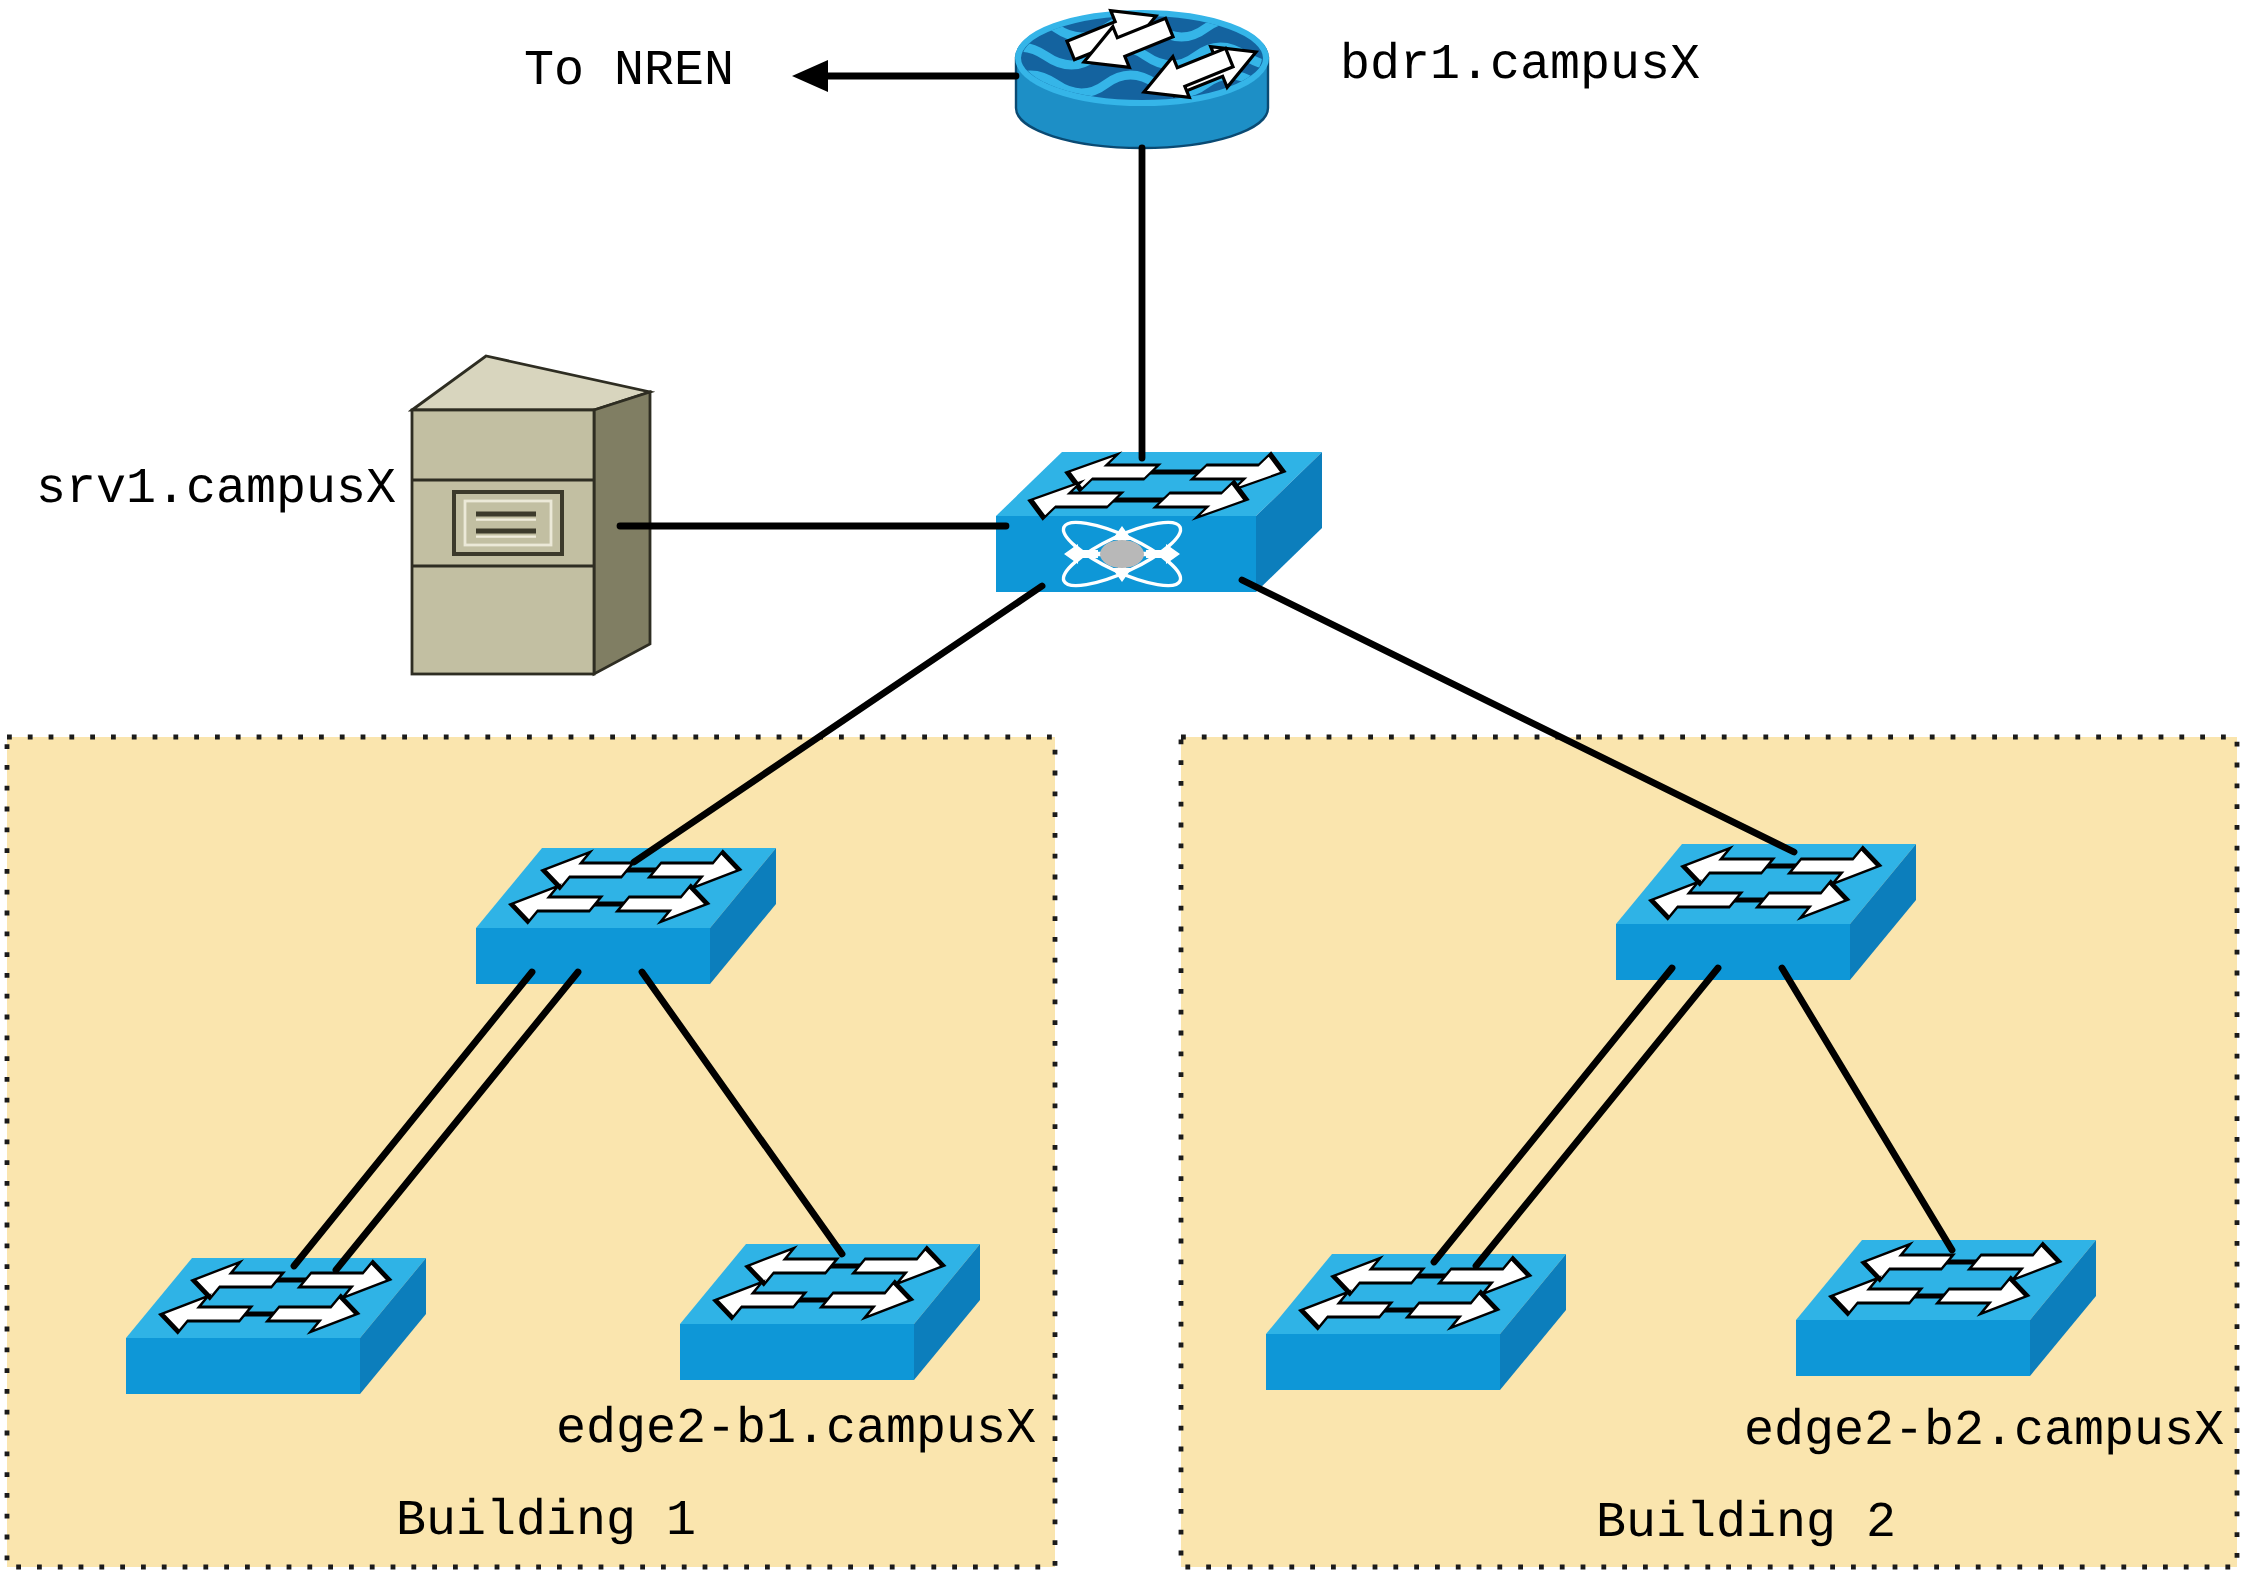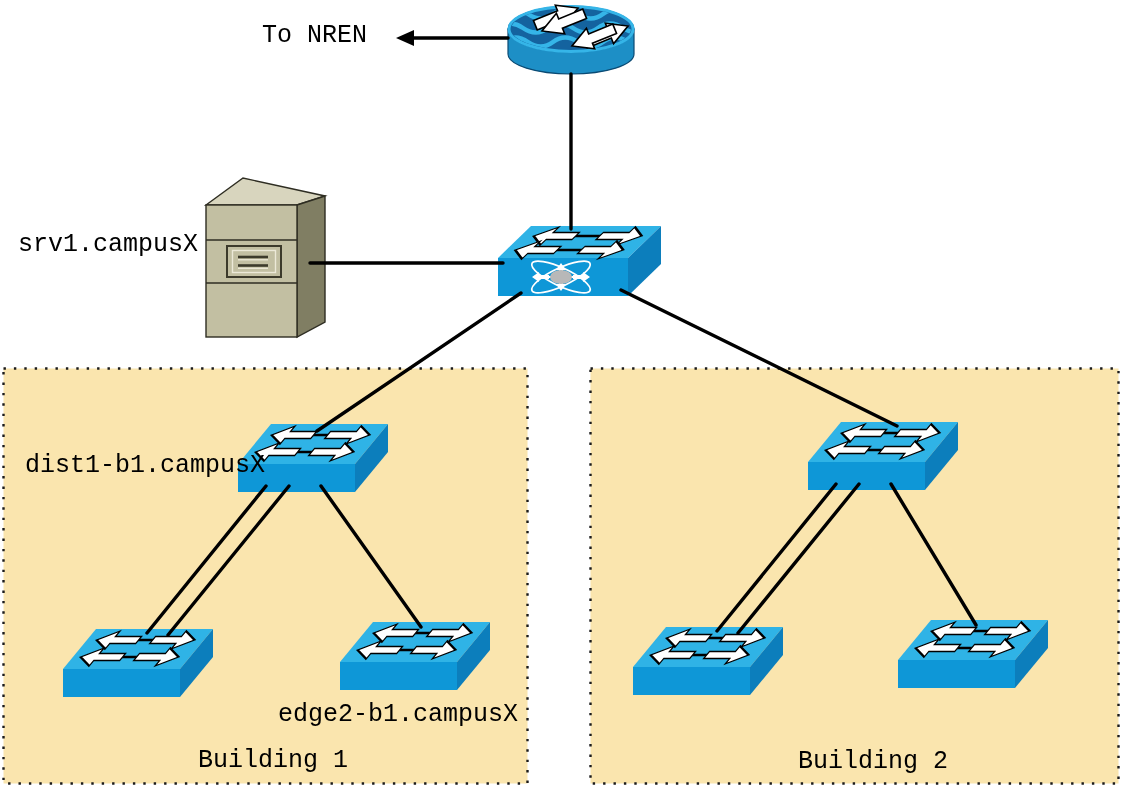--- a/index.html
+++ b/index.html
@@ -133,19 +133,20 @@
   <line class="lnk" x1="621" y1="290" x2="897" y2="426"></line>
   <line class="lnk" x1="266" y1="486" x2="147" y2="633"></line>
   <line class="lnk" x1="289" y1="486" x2="168" y2="635"></line>
   <line class="lnk" x1="321" y1="486" x2="421" y2="627"></line>
   <line class="lnk" x1="836" y1="484" x2="717" y2="631"></line>
   <line class="lnk" x1="859" y1="484" x2="738" y2="633"></line>
   <line class="lnk" x1="891" y1="484" x2="976" y2="625"></line>
 </svg>
 
 <div class="lbl" style="left:262px;top:22px">To NREN</div>
+<div class="lbl" style="left:670px;top:19px">bdr1.campusX</div>
 <div class="lbl" style="left:18px;top:231px">srv1.campusX</div>
-<div class="lbl" style="left:25px;top:452px">dist1-b1.campusX</div>
 <div class="lbl" style="left:278px;top:701px">edge2-b1.campusX</div>
+<div class="lbl" style="left:872px;top:702px">edge2-b2.campusX</div>
 <div class="lbl" style="left:198px;top:747px">Building 1</div>
 <div class="lbl" style="left:798px;top:748px">Building 2</div>
 
 </div>
 
 </body></html>

